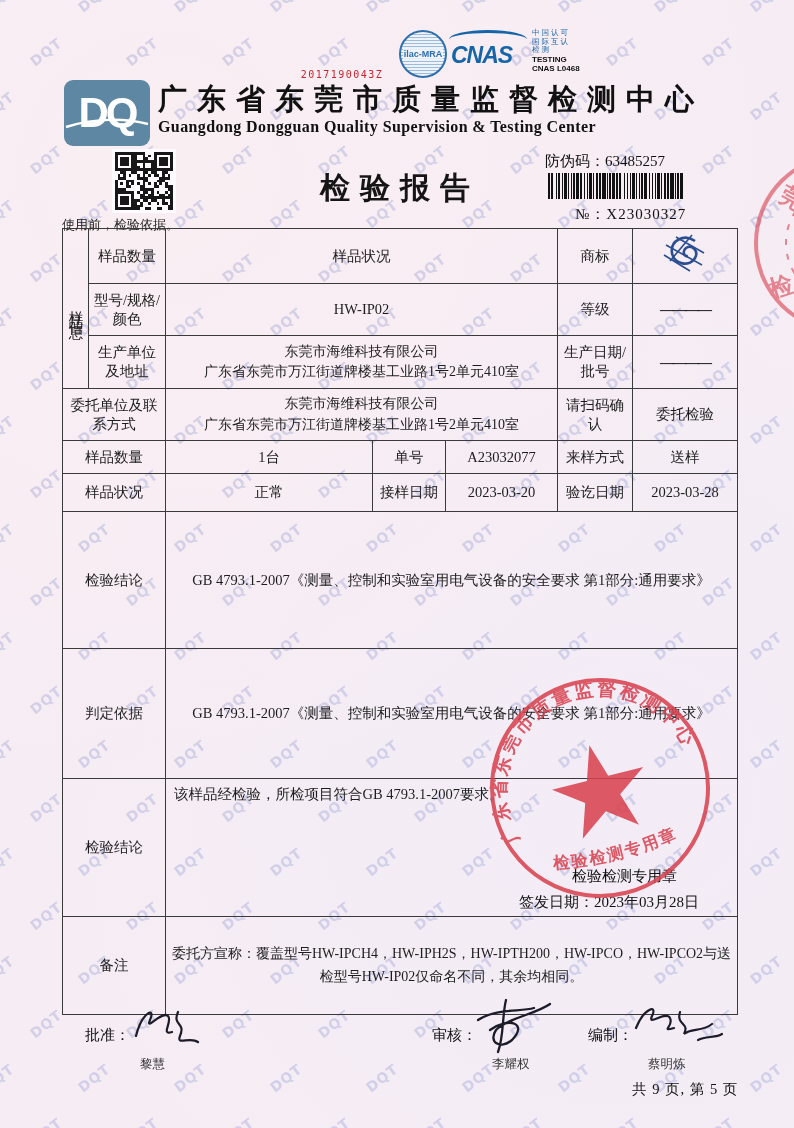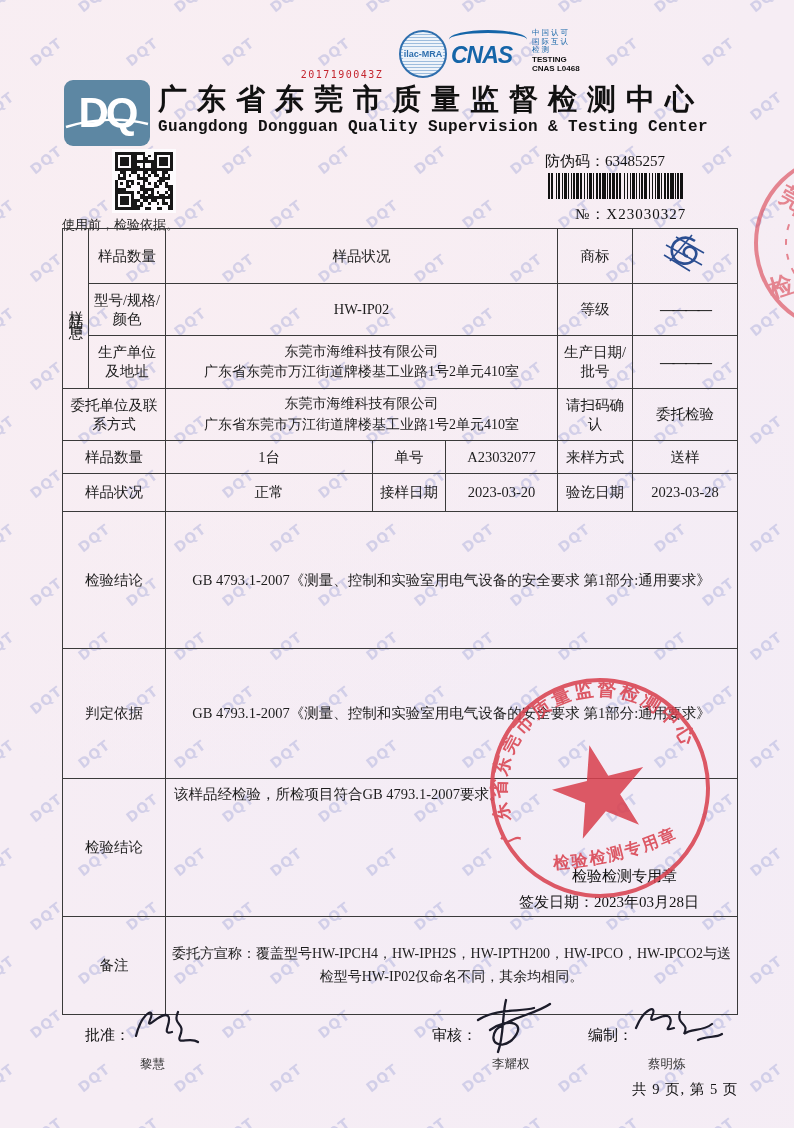--- a/index.html
+++ b/index.html
@@ -30,21 +30,21 @@
   .cnas-side .cn{color:#1565a8;font-size:7.5px;letter-spacing:2px;}
   .cnas-side .bk{color:#111;font-family:"Liberation Sans",sans-serif;font-weight:bold;font-size:8px;}
 
   .dqt-logo{position:absolute;left:64px;top:80px;width:86px;height:66px;background:#5d87a3;border-radius:9px;
             display:flex;align-items:center;justify-content:center;overflow:hidden;}
   .dqt-logo .txt{color:#fff;font-family:"Liberation Sans",sans-serif;font-weight:bold;font-size:42px;letter-spacing:-3px;}
   .dqt-swoosh{position:absolute;left:0;top:36px;width:86px;height:14px;}
 
   .title-cn{position:absolute;left:158px;top:80px;width:600px;font-family:"Liberation Sans",sans-serif;
             font-weight:bold;font-size:29px;letter-spacing:10px;color:#111;white-space:nowrap;}
-  .title-en{position:absolute;left:158px;top:118px;width:620px;font-family:Liberation Mono, monospace;
+  .title-en{position:absolute;left:158px;top:118px;width:620px;font-family:Liberation Serif, serif;
             font-weight:bold;font-size:16px;letter-spacing:0.4px;color:#111;white-space:nowrap;}
 
   
   .qr{position:absolute;left:112px;top:149px;width:64px;height:64px;background:#fdfbfd;}
   .qr div{position:absolute;background:#181818;}
   .qr-caption{position:absolute;left:62px;top:216px;font-size:13px;color:#222;}
   .report-title{position:absolute;left:250px;top:168px;width:300px;text-align:center;
                 font-family:"Liberation Sans",sans-serif;font-weight:bold;font-size:30px;letter-spacing:10px;color:#151515;}
   .antifake{position:absolute;left:545px;top:152px;font-size:15px;color:#111;}
   .barcode{position:absolute;left:548px;top:173px;width:172px;height:26px;display:flex;align-items:stretch;}
@@ -457,20 +457,21 @@
       <div style="left: 22.2609px; top: 58.4348px; width: 2.78261px; height: 2.78261px;"></div>
       <div style="left: 25.0435px; top: 58.4348px; width: 2.78261px; height: 2.78261px;"></div>
       <div style="left: 33.3913px; top: 58.4348px; width: 2.78261px; height: 2.78261px;"></div>
       <div style="left: 36.1739px; top: 58.4348px; width: 2.78261px; height: 2.78261px;"></div>
       <div style="left: 44.5217px; top: 58.4348px; width: 2.78261px; height: 2.78261px;"></div>
       <div style="left: 47.3043px; top: 58.4348px; width: 2.78261px; height: 2.78261px;"></div>
       <div style="left: 55.6522px; top: 58.4348px; width: 2.78261px; height: 2.78261px;"></div>
       <div style="left: 58.4348px; top: 58.4348px; width: 2.78261px; height: 2.78261px;"></div>
     </div>
   <div class="qr-caption">使用前，检验依据。</div>
+  <div class="report-title">检验报告</div>
   <div class="antifake">
     <span>防伪码：</span><span>63485257</span>
   </div>
   <div class="barcode" id="barcode">
       <div style="width: 2.1px; background: rgb(17, 17, 17);"></div>
       <div style="width: 1.05px; background: transparent;"></div>
       <div style="width: 2.1px; background: rgb(17, 17, 17);"></div>
       <div style="width: 3.15px; background: transparent;"></div>
       <div style="width: 1.05px; background: rgb(17, 17, 17);"></div>
       <div style="width: 1.05px; background: transparent;"></div>

